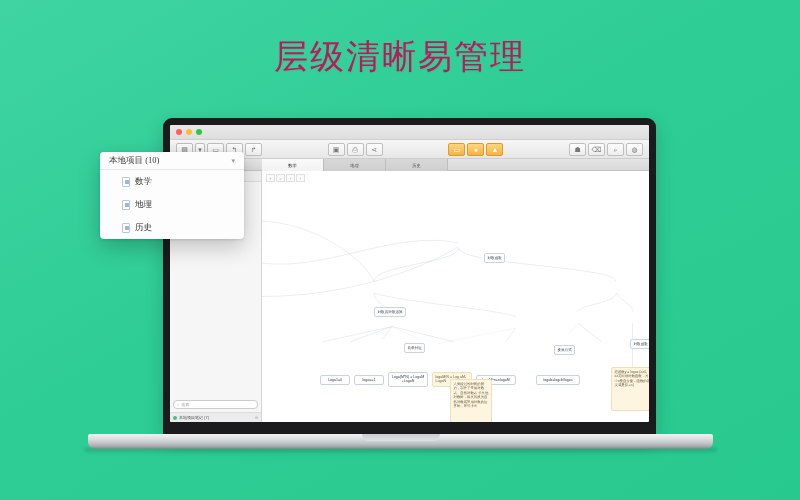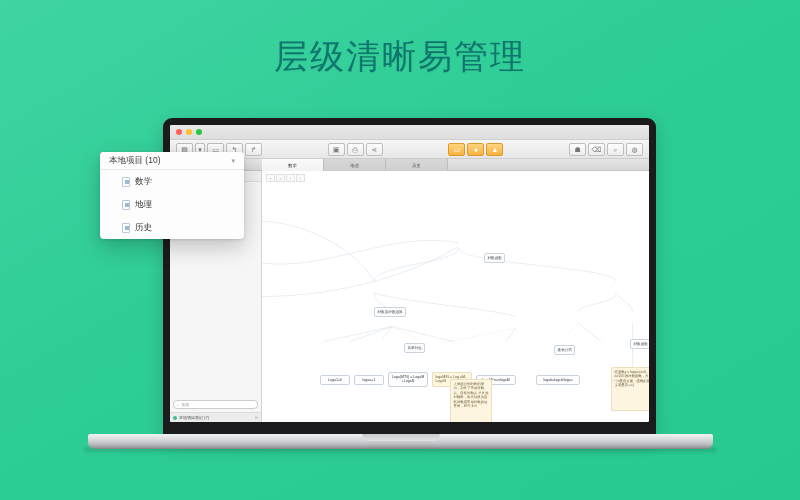--- a/index.html
+++ b/index.html
@@ -7,21 +7,21 @@
   body {
     font-family: "Liberation Sans", "DejaVu Sans", sans-serif;
     background: linear-gradient(150deg, #3fd4a2 0%, #2ecd95 45%, #28c98f 100%);
     position: relative;
   }
 
   
   .headline {
     position:absolute; top:34px; left:0; width:800px;
     text-align:center;
-    color:#0f766e;
+    color:#be185d;
     font-size:34px;
     letter-spacing:2px;
     font-weight:400;
     text-shadow:0 1px 2px rgba(0,0,0,.06);
   }
 
   
   .laptop { position:absolute; left:0; top:0; width:800px; height:500px; }
 
   .lid {
@@ -158,21 +158,21 @@
     position:absolute; left:100px; top:152px; width:144px;
     background:#fdfdfd;
     border-radius:4px;
     box-shadow:0 8px 22px rgba(0,0,0,.22), 0 1px 3px rgba(0,0,0,.12);
     overflow:hidden;
     font-size:8px; color:#333;
   }
   .pop-head {
     height:18px; display:flex; align-items:center; justify-content:space-between;
     padding:0 9px; border-bottom:1px solid #e6e6e6;
-    background:#fdfdfd; font-size:8.5px; color:#3b3b3b;
+    background:#fdfdfd; font-size:8.5px; color:#3b3b3b;font-family:Liberation Serif, serif;
   }
   .chev { color:#9b9b9b; font-size:7px; }
   .pop-row {
     height:23px; display:flex; align-items:center; gap:5px; padding:0 9px;
     font-size:8.5px; color:#333;
   }
   .pop-row.child { padding-left:22px; }
   .folder-icon {
     width:11px; height:9px; border-radius:1px 2px 1px 1px;
     background:linear-gradient(180deg,#ffd77a,#f5b93f);

